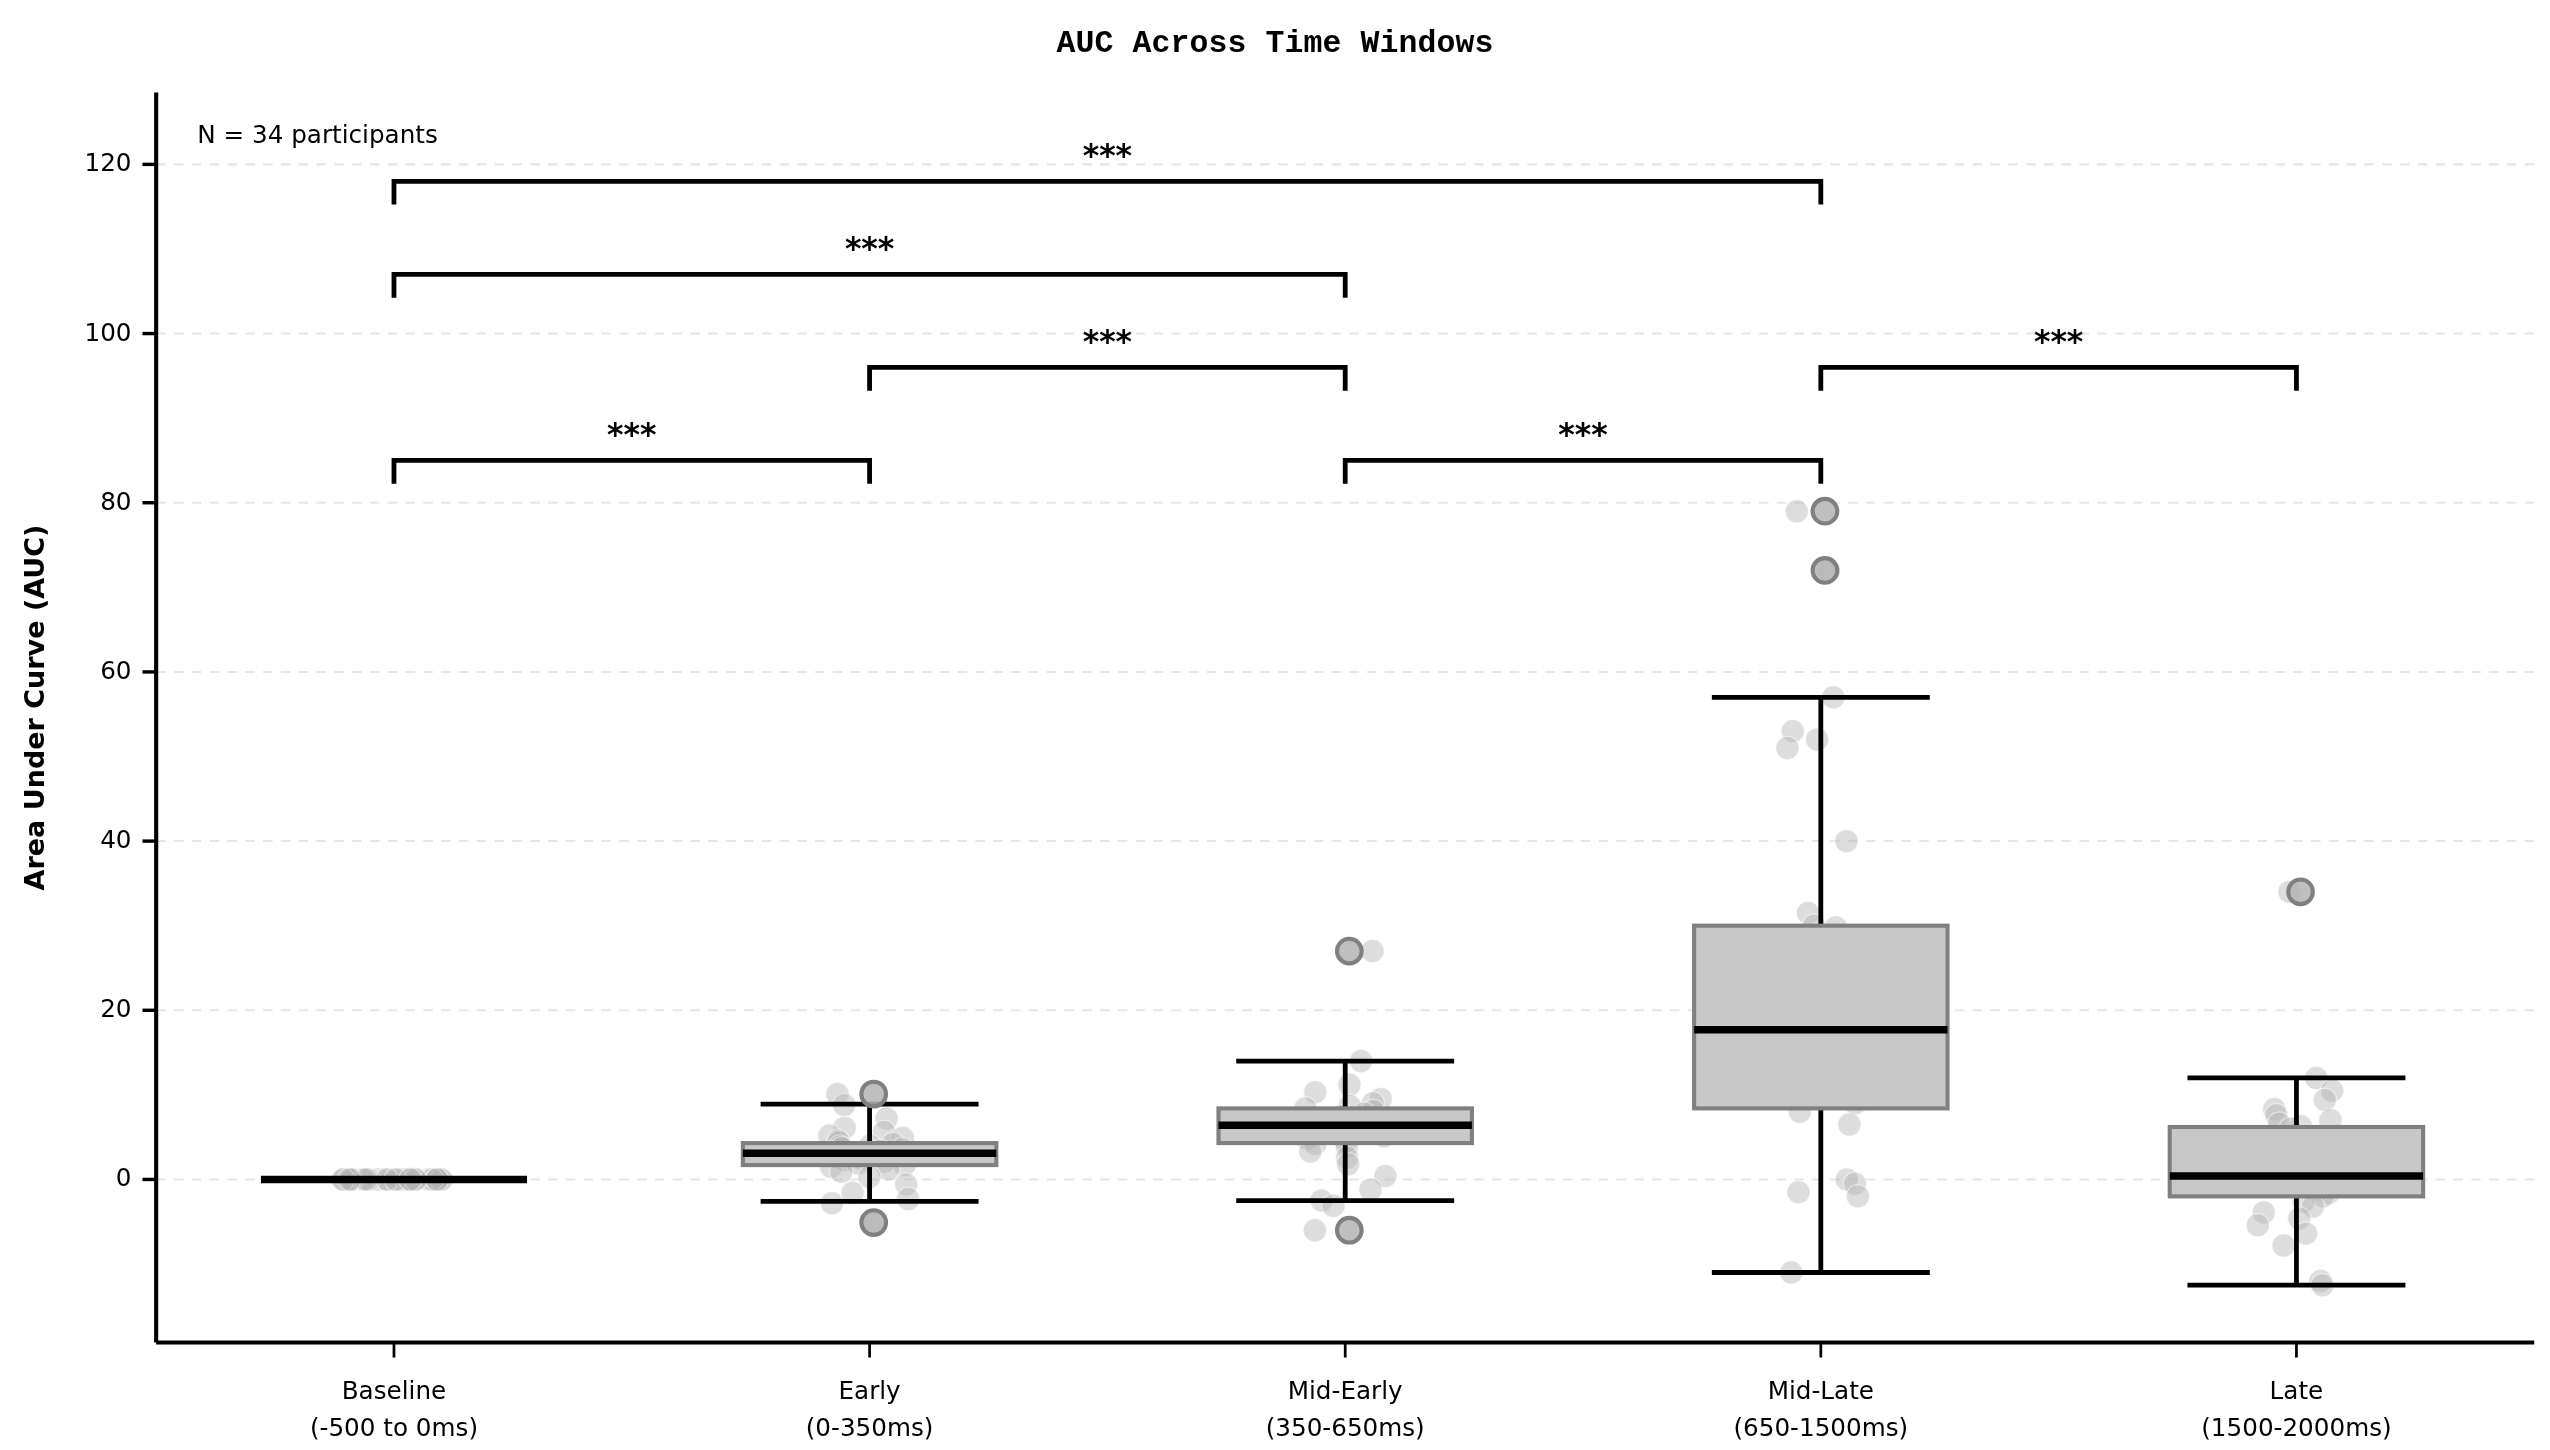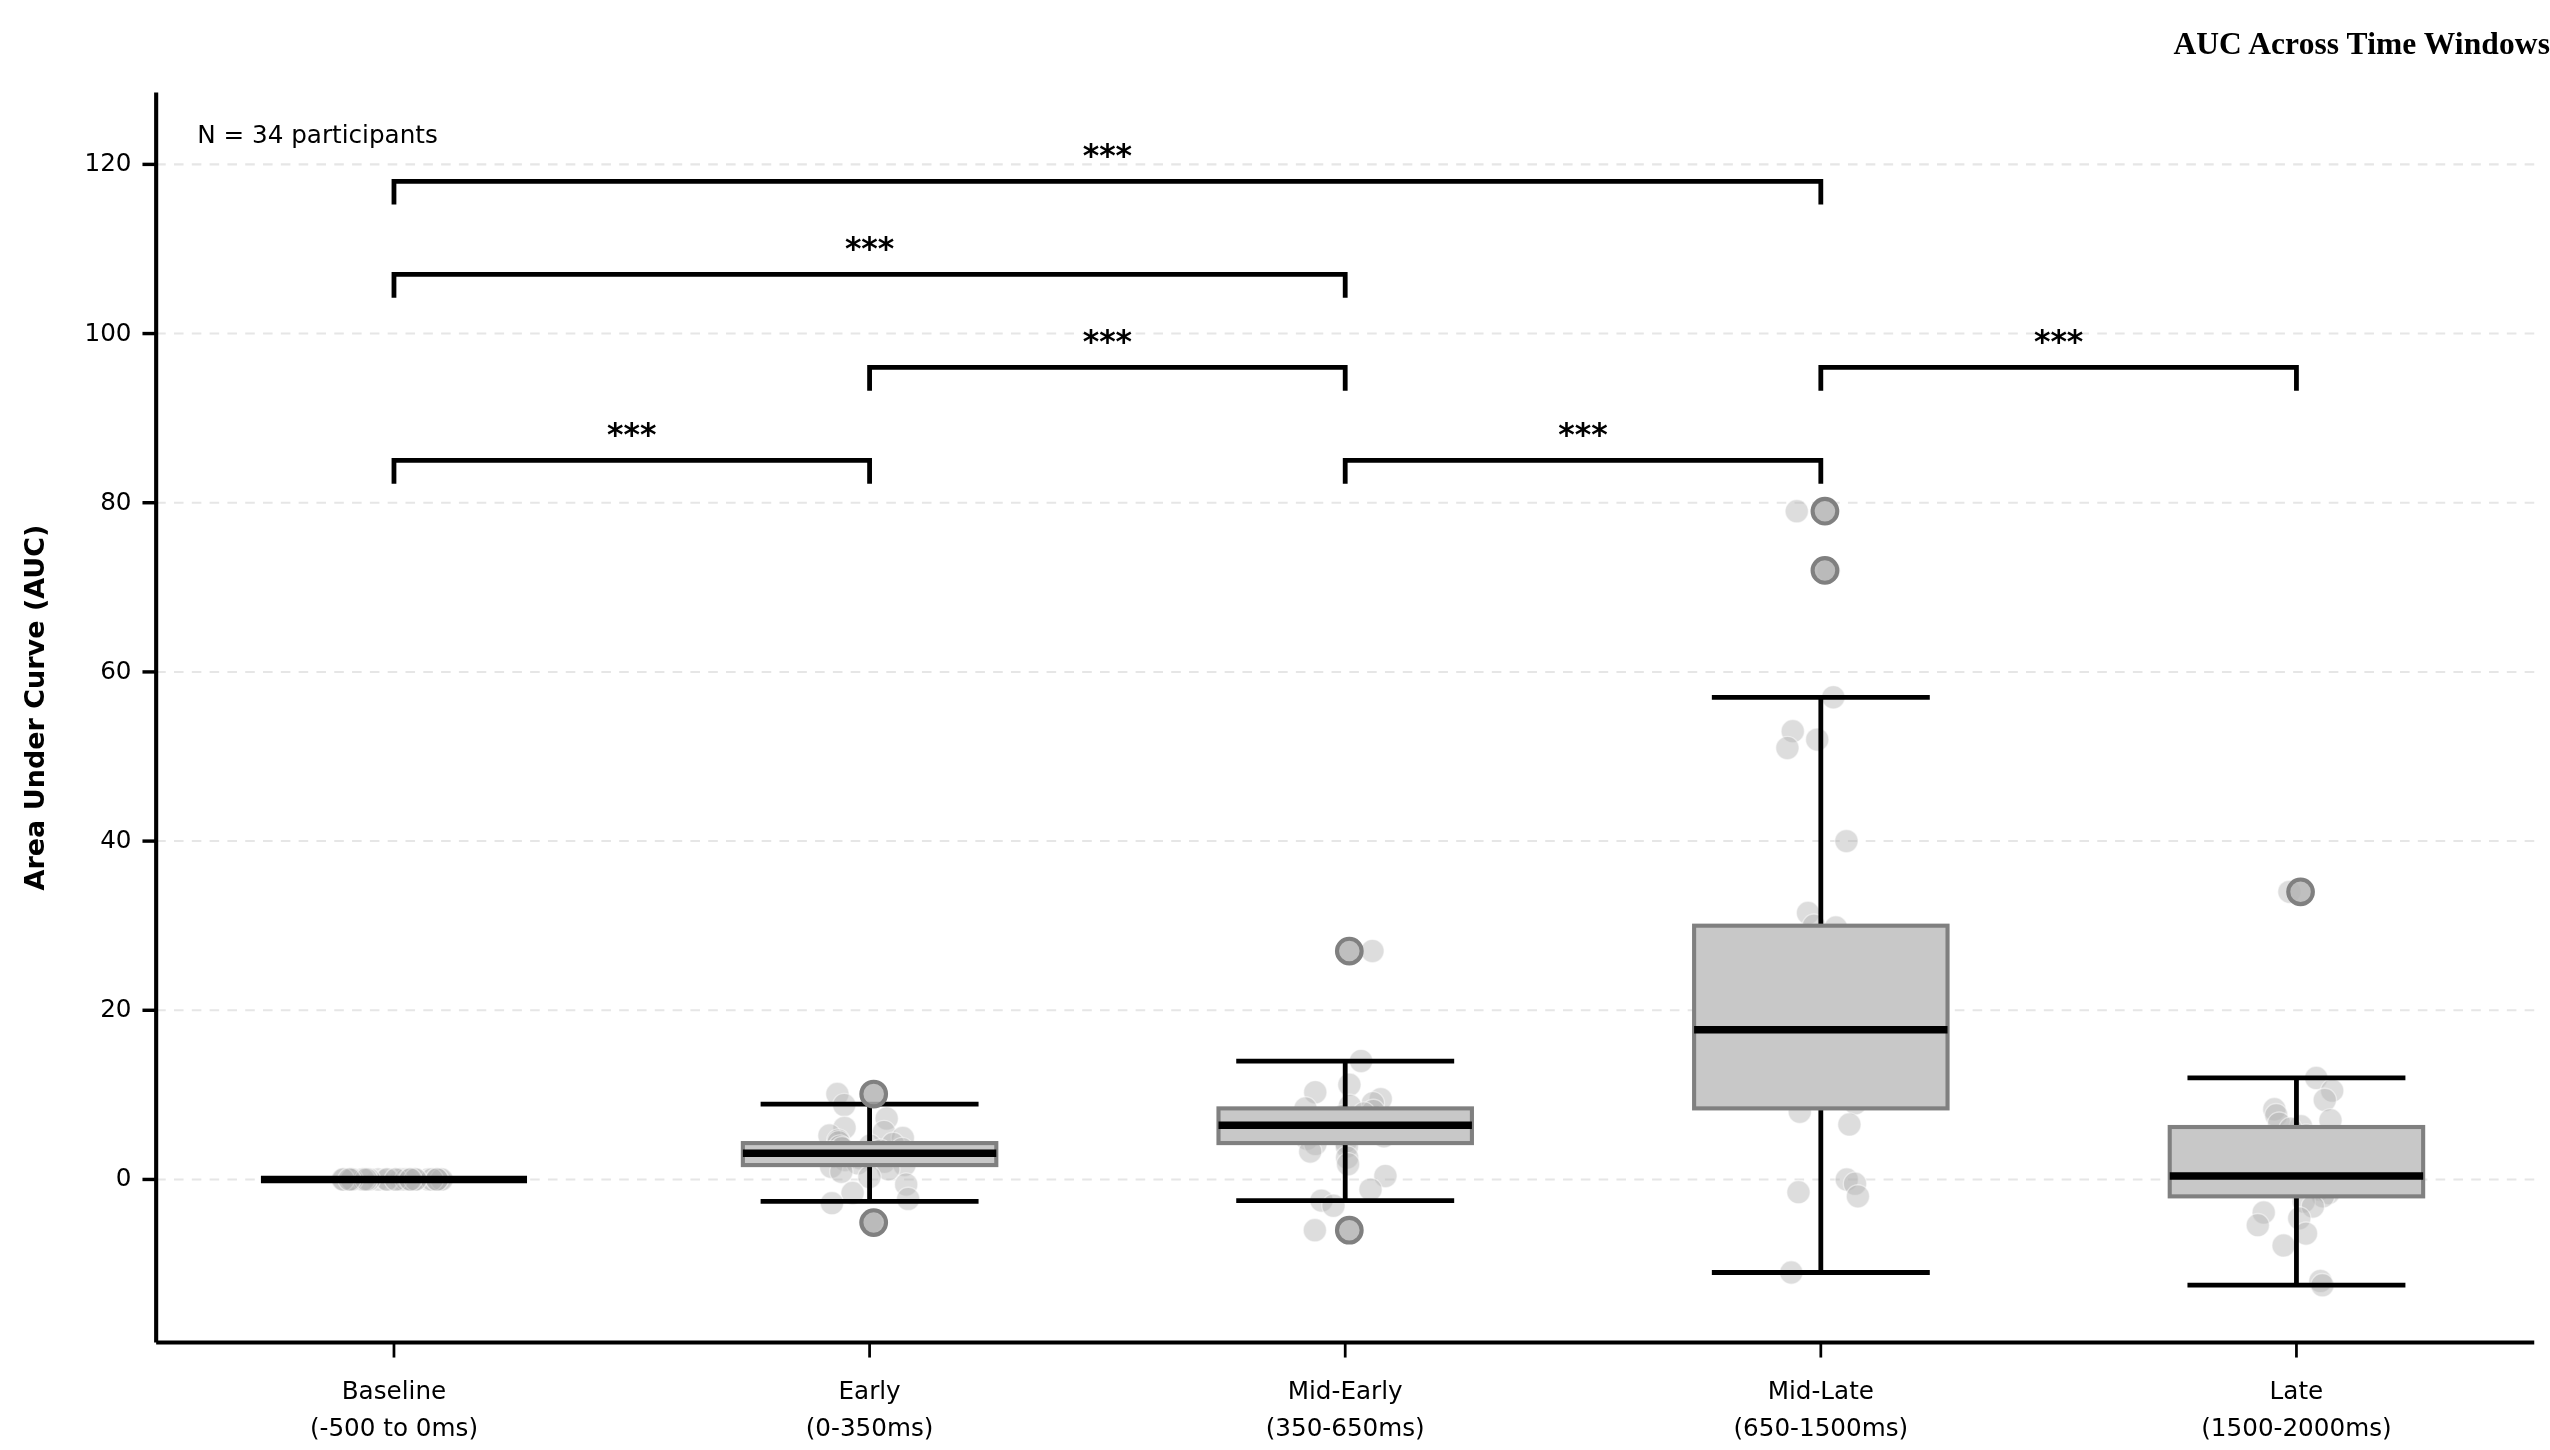--- a/index.html
+++ b/index.html
@@ -1,20 +1,20 @@
 <!DOCTYPE html>
 <html style="font-size:11px"><head>
 <meta charset="utf-8">
 <style>
   html,body{margin:0;padding:0;background:#ffffff;}
   body{width:2550px;height:1450px;font-family:"DejaVu Sans",sans-serif;}
   #fig{position:relative;width:2550px;height:1450px;background:#ffffff;overflow:hidden;}
   #chart-title{
-    position:absolute;left:0;top:26px;width:2550px;text-align:right;
-    font-family:Liberation Serif, serif;font-weight:bold;font-size:31.5px;color:#000;
+    position:absolute;left:0;top:26px;width:2550px;text-align:center;
+    font-family:Liberation Mono, monospace;font-weight:bold;font-size:31.5px;color:#000;
     letter-spacing:0.1px;
   }
   #ylabel{
     position:absolute;
     left:-226px;top:692px;width:521px;text-align:center;
     transform:rotate(-90deg);transform-origin:center center;
     font-family:"DejaVu Sans",sans-serif;font-weight:bold;font-size:27px;color:#000;
   }
   #plot-svg{position:absolute;left:0;top:0;}
   .ytick-label{

